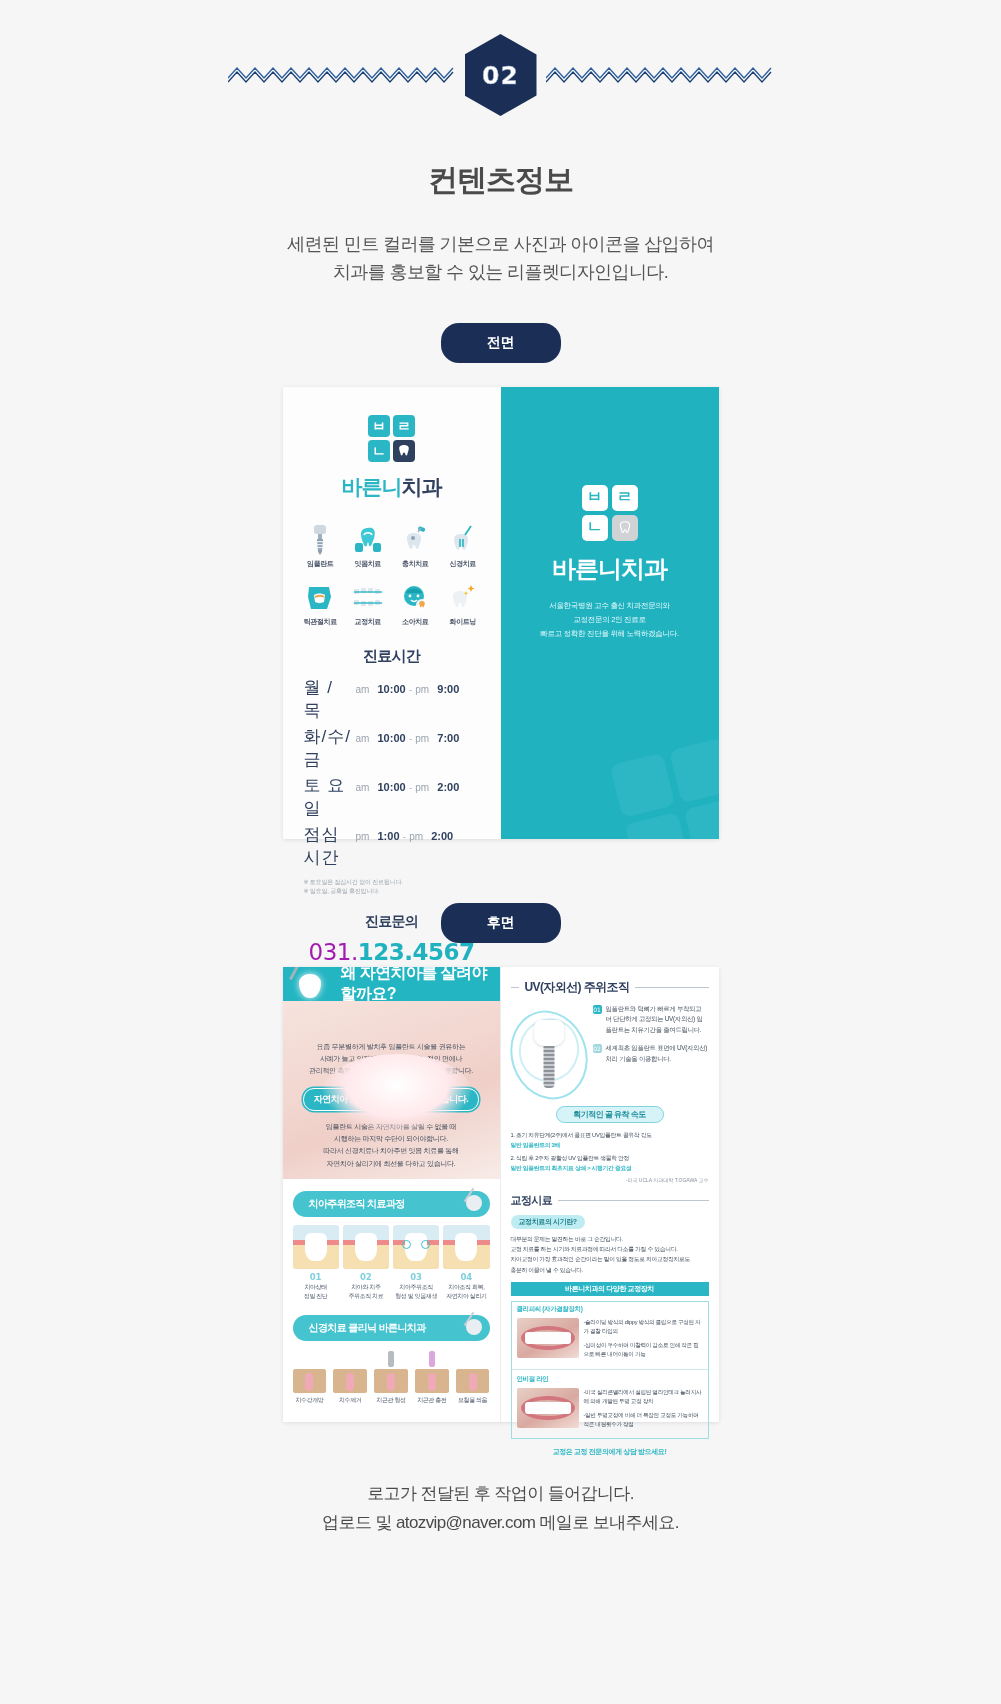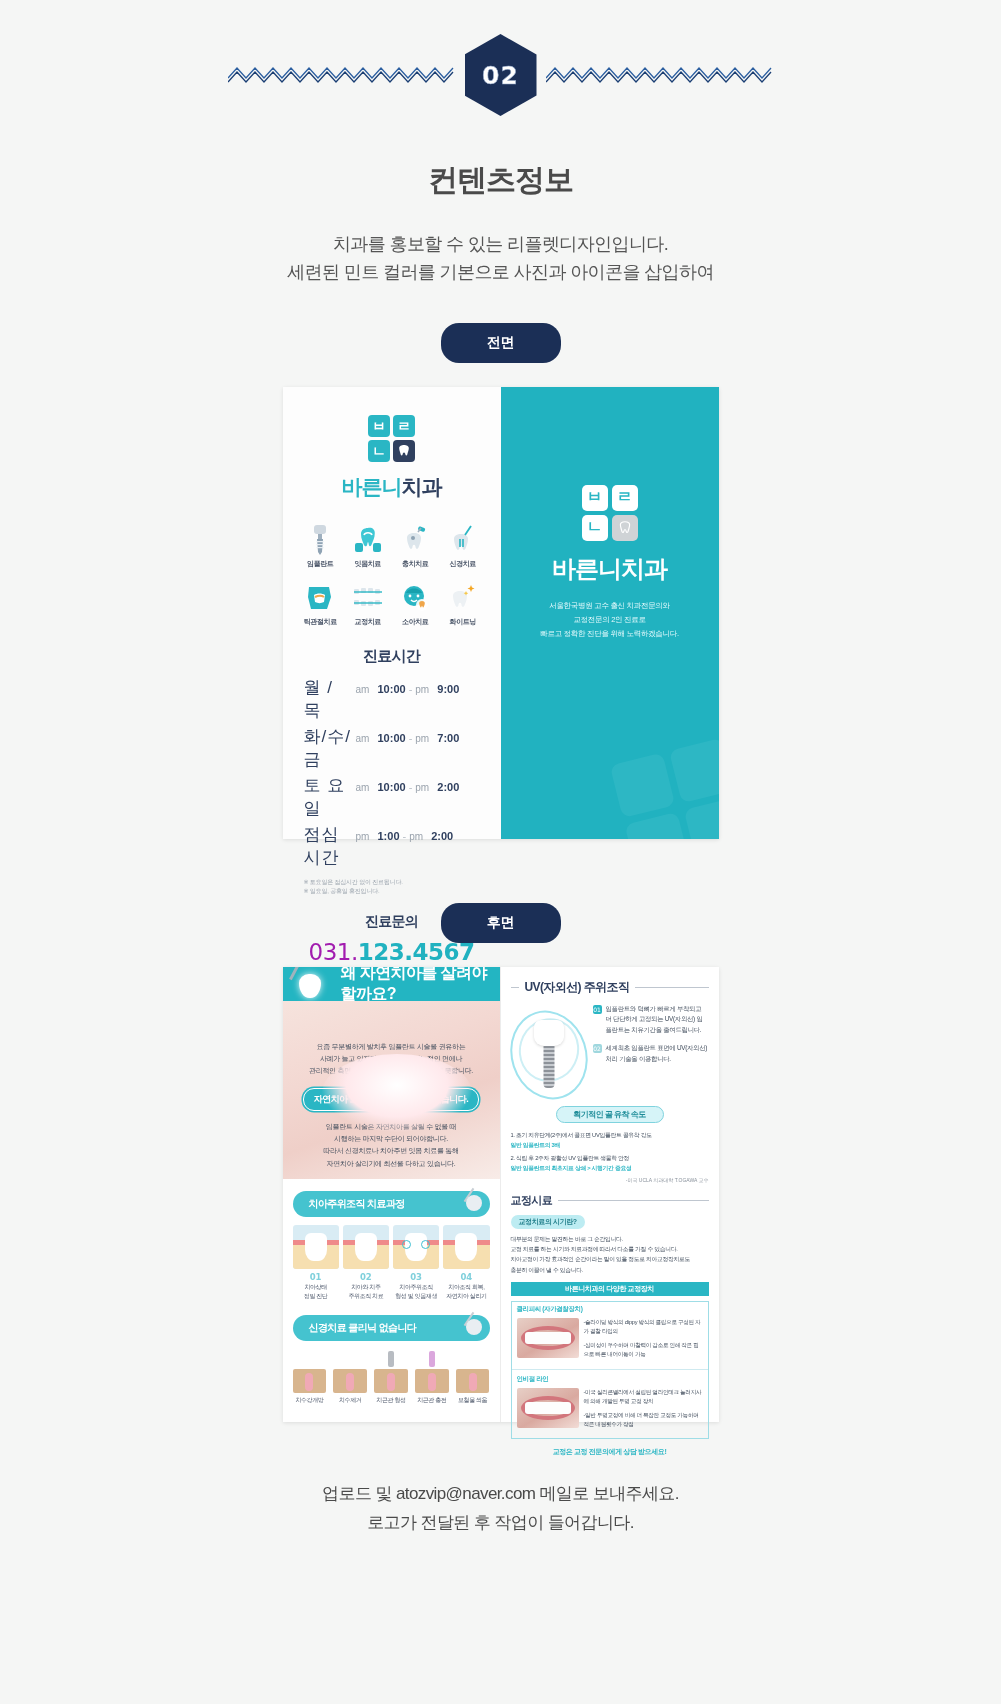--- a/index.html
+++ b/index.html
@@ -276,22 +276,22 @@
       <div class="hexnum">02</div>
     </div>
     <svg class="zig" viewBox="0 0 228 26">
       <polyline points="0,16 9,6 18,16 27,6 36,16 45,6 54,16 63,6 72,16 81,6 90,16 99,6 108,16 117,6 126,16 135,6 144,16 153,6 162,16 171,6 180,16 189,6 198,16 207,6 216,16 225,6" fill="none" stroke="#2c5fa0" stroke-width="1.3"></polyline>
       <polyline points="0,20 9,10 18,20 27,10 36,20 45,10 54,20 63,10 72,20 81,10 90,20 99,10 108,20 117,10 126,20 135,10 144,20 153,10 162,20 171,10 180,20 189,10 198,20 207,10 216,20 225,10" fill="none" stroke="#1b3f74" stroke-width="1.3"></polyline>
     </svg>
   </div>
 
   <div class="sec-title">컨텐츠정보</div>
   <div class="sec-desc">
+    <div>세련된 민트 컬러를 기본으로 사진과 아이콘을 삽입하여</div>
     <div>치과를 홍보할 수 있는 리플렛디자인입니다.</div>
-    <div>세련된 민트 컬러를 기본으로 사진과 아이콘을 삽입하여</div>
   </div>
 
   <div class="pill-wrap-front">
     <div class="pill">전면</div>
   </div>
 
   <div class="leaflet-front">
 
     <div class="lf-left">
       <div class="logomark">
@@ -566,21 +566,21 @@
           </div>
           <div class="step-no">04</div>
           <div class="step-cap">
             <div>치아조직 회복,</div>
             <div>자연치아 살리기</div>
           </div>
         </div>
       </div>
 
       <div class="sec-bar" style="margin-top:14px">
-        <span>신경치료 클리닉 없습니다</span>
+        <span>신경치료 클리닉 바른니치과</span>
         <span class="mirror-stick"></span>
         <span class="mirror-ico"></span>
       </div>
 
       <div class="steps5">
         <div>
           <div class="root-img">
             <div class="base"></div>
             <div class="pink"></div>
             <div class="crown2"></div>
@@ -699,17 +699,17 @@
             <p>-일반 투명교정에 비해 더 복잡한 교정도 가능하며 적은 내원횟수가 장점</p>
           </div>
         </div>
       </div>
 
       <div class="ortho-foot">교정은 교정 전문의에게 상담 받으세요!</div>
     </div>
   </div>
 
   <div class="bottom-note">
+    <div>로고가 전달된 후 작업이 들어갑니다.</div>
     <div>업로드 및 atozvip@naver.com 메일로 보내주세요.</div>
-    <div>로고가 전달된 후 작업이 들어갑니다.</div>
   </div>
 
 </div>
 
 </body></html>

